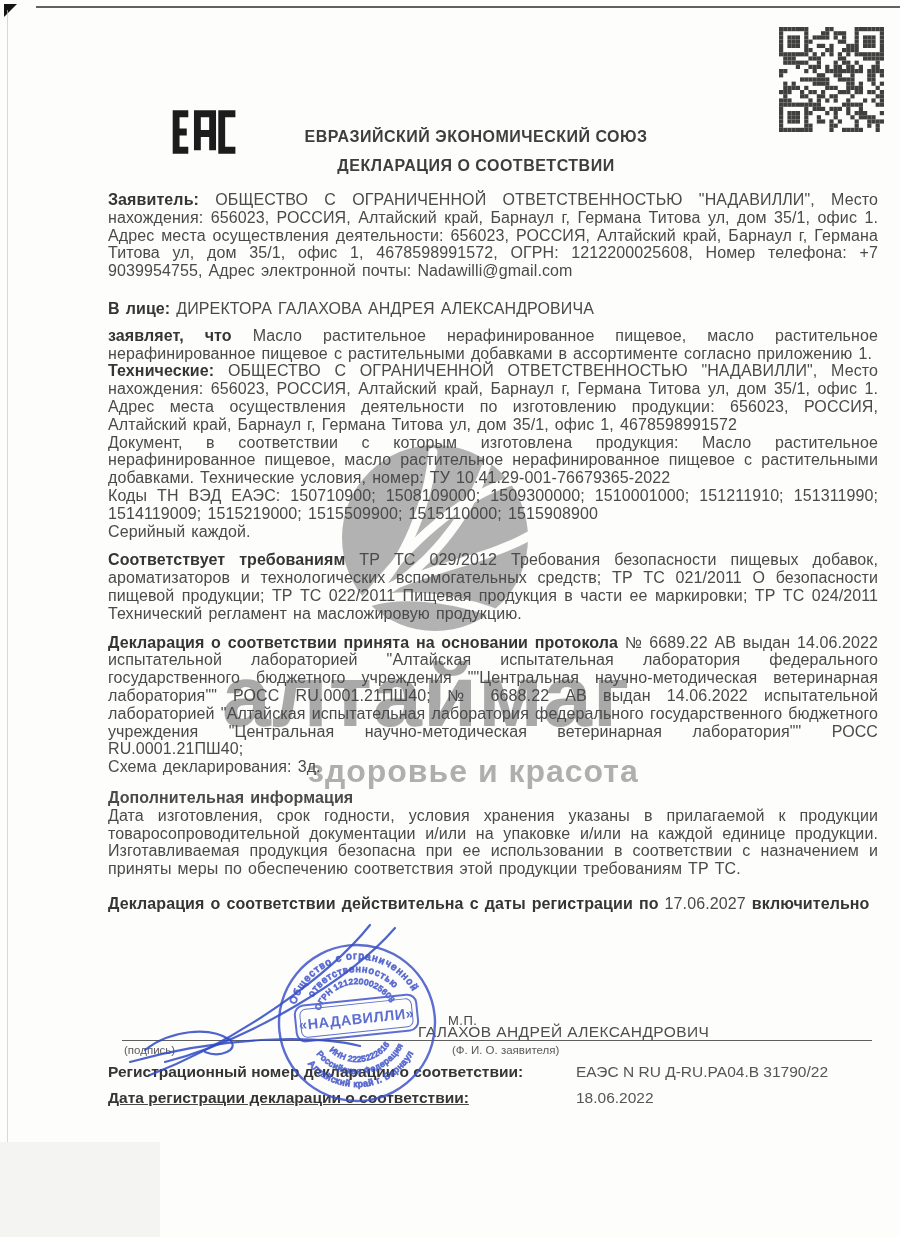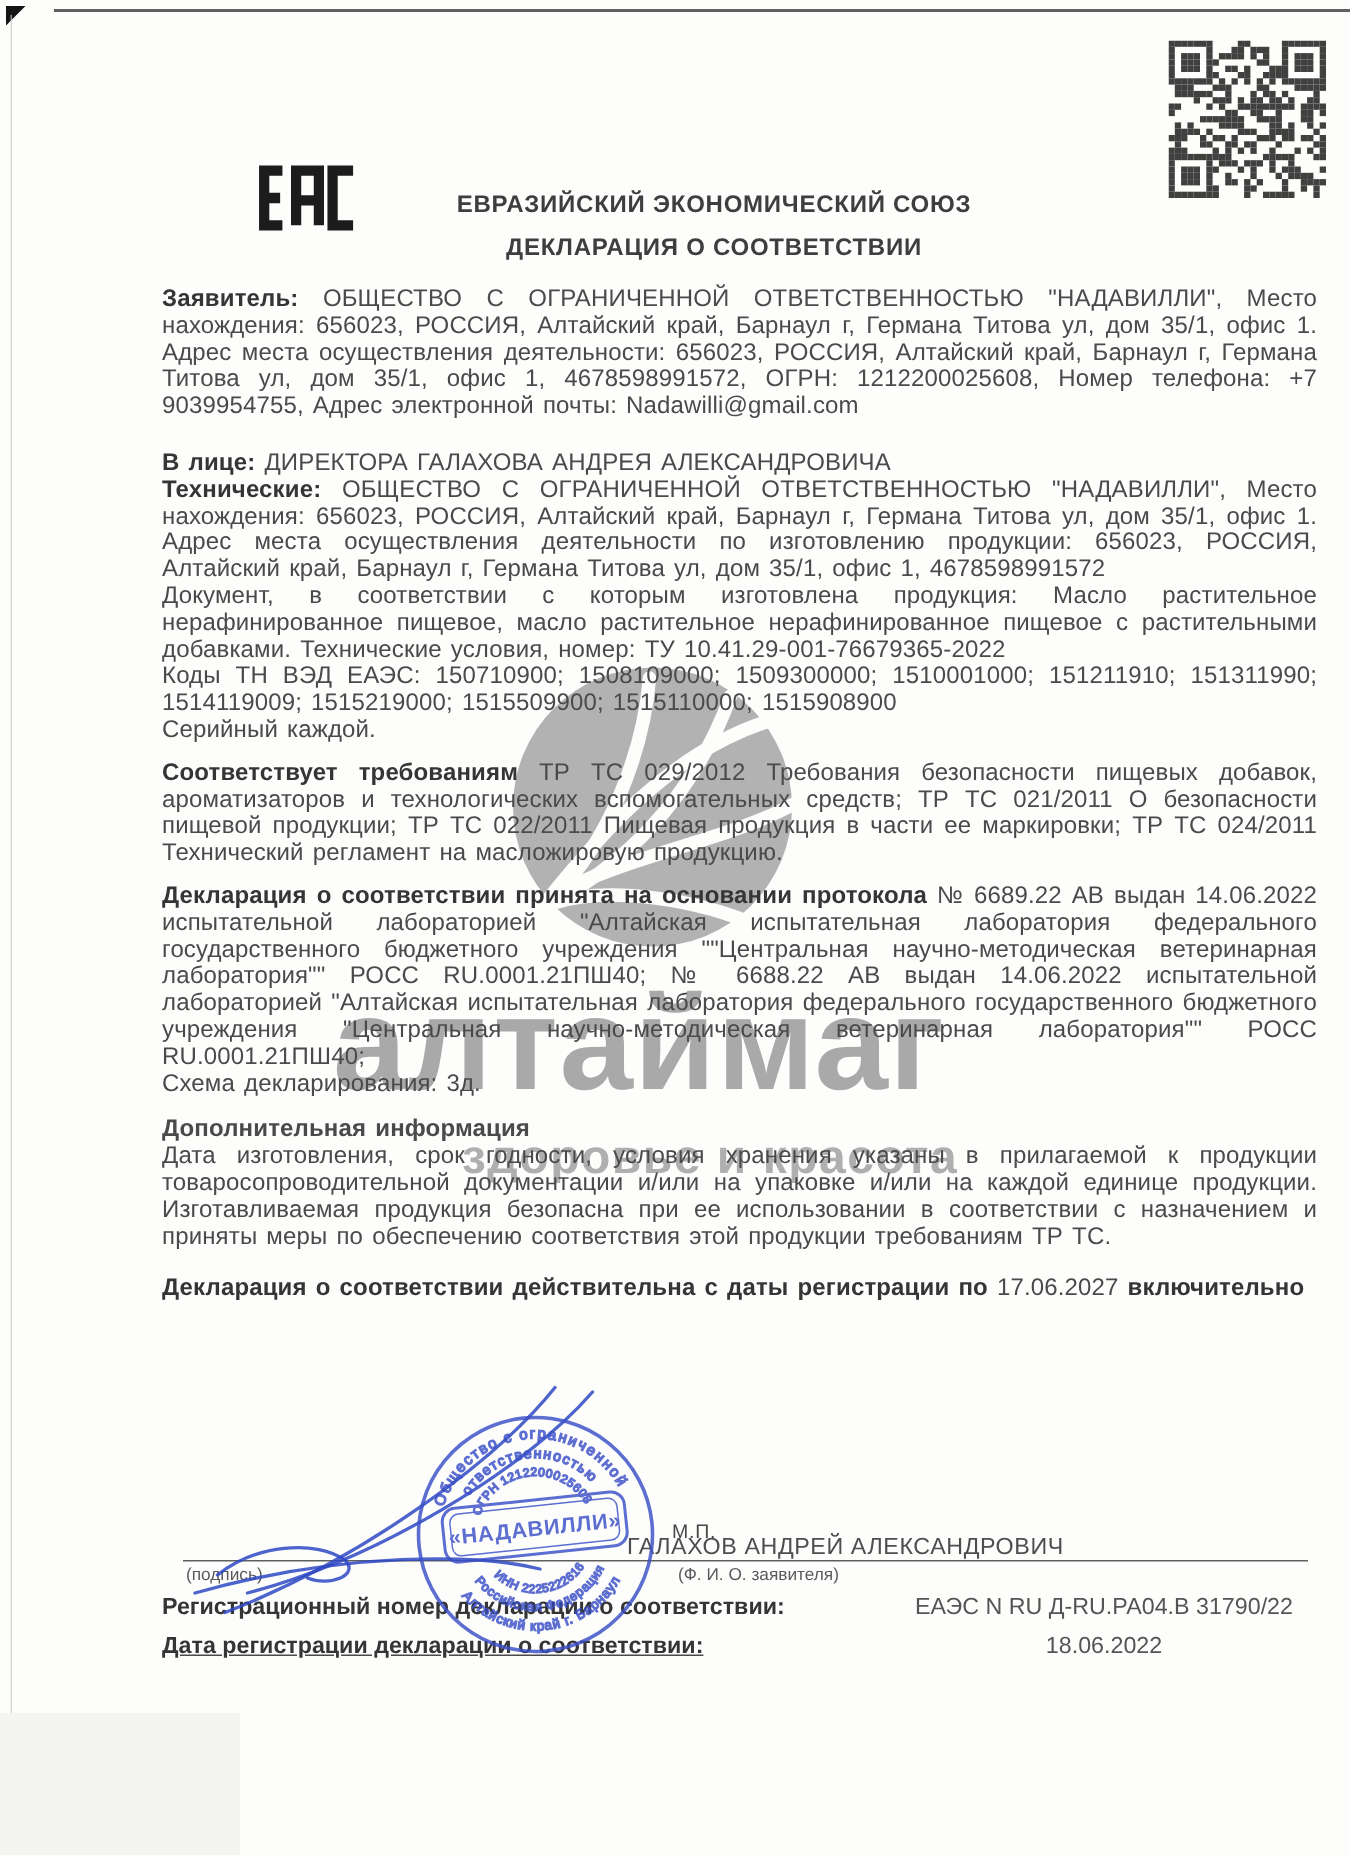--- a/index.html
+++ b/index.html
@@ -49,21 +49,21 @@
   .fio-label{position:absolute;left:452px;top:1044px;font-size:11.5px;color:#5a5a5a;z-index:3;}
   .signature{position:absolute;left:110px;top:915px;width:320px;height:170px;z-index:6;}
   .signature path{stroke:#2f49c4;stroke-width:2.2;fill:none;opacity:.85;stroke-linecap:round;}
   .stamp{position:absolute;left:274px;top:940px;width:166px;height:166px;z-index:6;
          transform:rotate(-6deg);opacity:.82;}
   .stamp *{fill:none;stroke:#3b4fc8;}
   .stamp text{fill:#3b4fc8;stroke:none;font-family:"Liberation Sans",sans-serif;}
   
   .reg-row{position:absolute;left:108px;z-index:2;font-size:15.5px;}
   .reg-label{font-weight:bold;color:#353535;}
-  .reg-value{position:absolute;left:468px;top:0;width:320px;font-weight:normal;color:#555;white-space:nowrap;text-align:center;}
+  .reg-value{position:absolute;left:468px;top:0;width:320px;font-weight:normal;color:#555;white-space:nowrap;}
   .row1{top:1063px;width:780px;}
   .row2{top:1089px;width:780px;text-decoration:underline;}
 </style>
 </head>
 <body>
 
 <div class="page">
 
   <div class="scan-top-line"></div>
   <div class="scan-corner"></div>
@@ -422,20 +422,21 @@
     </g>
   </svg>
   <div class="wm wm-tagline">здоровье и красота</div>
   <div class="wm wm-brand">алтаймаг</div>
 
   <div class="copy">
     <p><b>Заявитель:</b> <span>ОБЩЕСТВО С ОГРАНИЧЕННОЙ ОТВЕТСТВЕННОСТЬЮ "НАДАВИЛЛИ", Место нахождения: 656023, РОССИЯ, Алтайский край, Барнаул г, Германа Титова ул, дом 35/1, офис 1. Адрес места осуществления деятельности: 656023, РОССИЯ, Алтайский край, Барнаул г, Германа Титова ул, дом 35/1, офис 1, 4678598991572, ОГРН: 1212200025608, Номер телефона: +7 9039954755, Адрес электронной почты: Nadawilli@gmail.com</span></p>
 
     <p class="mt-person"><b>В лице:</b> <span>ДИРЕКТОРА ГАЛАХОВА АНДРЕЯ АЛЕКСАНДРОВИЧА</span></p>
 
+    <p class="mt-declares"><b>заявляет, что</b> <span>Масло растительное нерафинированное пищевое, масло растительное нерафинированное пищевое с растительными добавками в ассортименте согласно приложению 1.</span></p>
     <p><b>Технические:</b> <span>ОБЩЕСТВО С ОГРАНИЧЕННОЙ ОТВЕТСТВЕННОСТЬЮ "НАДАВИЛЛИ", Место нахождения: 656023, РОССИЯ, Алтайский край, Барнаул г, Германа Титова ул, дом 35/1, офис 1. Адрес места осуществления деятельности по изготовлению продукции: 656023, РОССИЯ, Алтайский край, Барнаул г, Германа Титова ул, дом 35/1, офис 1, 4678598991572</span></p>
     <p>Документ, в соответствии с которым изготовлена продукция: Масло растительное нерафинированное пищевое, масло растительное нерафинированное пищевое с растительными добавками. Технические условия, номер: ТУ 10.41.29-001-76679365-2022</p>
     <p>Коды ТН ВЭД ЕАЭС: 150710900; 1508109000; 1509300000; 1510001000; 151211910; 151311990; 1514119009; 1515219000; 1515509900; 1515110000; 1515908900</p>
     <p>Серийный каждой.</p>
 
     <p class="mt-req"><b>Соответствует требованиям</b> <span>ТР ТС 029/2012 Требования безопасности пищевых добавок, ароматизаторов и технологических вспомогательных средств; ТР ТС 021/2011 О безопасности пищевой продукции; ТР ТС 022/2011 Пищевая продукция в части ее маркировки; ТР ТС 024/2011 Технический регламент на масложировую продукцию.</span></p>
 
     <p class="mt-basis"><b>Декларация о соответствии принята на основании протокола</b> <span>№ 6689.22 АВ выдан 14.06.2022 испытательной лабораторией "Алтайская испытательная лаборатория федерального государственного бюджетного учреждения ""Центральная научно-методическая ветеринарная лаборатория"" РОСС RU.0001.21ПШ40; № 6688.22 АВ выдан 14.06.2022 испытательной лабораторией "Алтайская испытательная лаборатория федерального государственного бюджетного учреждения "Центральная научно-методическая ветеринарная лаборатория"" РОСС RU.0001.21ПШ40;</span></p>
     <p>Схема декларирования: 3д.</p>
 

